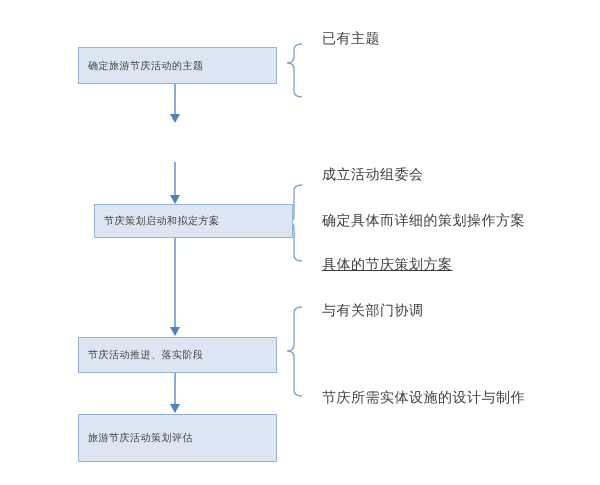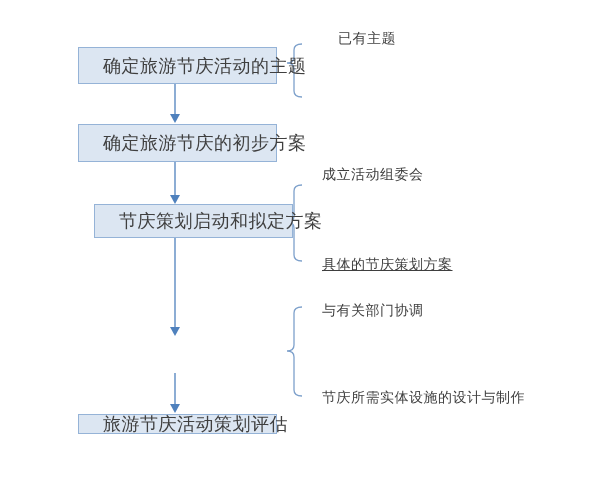--- a/index.html
+++ b/index.html
@@ -10,23 +10,23 @@
     font-family:"Liberation Sans",sans-serif;
     overflow:hidden;
   }
   .flow-box{
     position:absolute;
     left:78px;width:199px;
     box-sizing:border-box;
     background:#dce6f2;
     border:1px solid #95b3d7;
     display:flex;align-items:center;
-    padding-left:24px;
+    padding-left:9px;
     color:#3f3f3f;
-    font-size:18px;
+    font-size:10px;
     letter-spacing:0.5px;
     white-space:nowrap;
   }
   .note{
     position:absolute;
     left:322px;
     color:#3f3f3f;
     font-size:14px;
     letter-spacing:0.5px;
     white-space:nowrap;
@@ -66,31 +66,32 @@
     <path class="brace" d="M302,44 Q294,44 294,50 L294,57 Q294,63 287,63 Q294,63 294,69 L294,91 Q294,97 302,97"></path>
 
     <path class="brace" d="M302,185 Q294,185 294,191 L294,216 Q294,222 287,222 Q294,222 294,228 L294,255 Q294,261 302,261"></path>
 
     <path class="brace" d="M302,307 Q294,307 294,313 L294,345 Q294,351 287,351 Q294,351 294,357 L294,390 Q294,396 302,396"></path>
   </svg>
 
   <div class="flow-box" style="top:47px;height:37px;">
     <span>确定旅游节庆活动的主题</span>
   </div>
-  <div class="flow-box" style="top:124px;height:38px;">
-    <span>确定旅游节庆的初步方案</span>
-  </div>
   <div class="flow-box" style="top:204px;height:34px;margin-left:16px;">
     <span>节庆策划启动和拟定方案</span>
   </div>
-  <div class="flow-box" style="top:414px;height:20px;">
+  <div class="flow-box" style="top:337px;height:36px;">
+    <span>节庆活动推进、落实阶段</span>
+  </div>
+  <div class="flow-box" style="top:414px;height:48px;">
     <span>旅游节庆活动策划评估</span>
   </div>
 
-  <div class="note" style="top:30px;margin-left:16px;">已有主题</div>
+  <div class="note" style="top:30px;">已有主题</div>
 
   <div class="note" style="top:166px;">成立活动组委会</div>
+  <div class="note" style="top:212px;">确定具体而详细的策划操作方案</div>
   <div class="note" style="top:256px;text-decoration:underline;">具体的节庆策划方案</div>
 
   <div class="note" style="top:302px;">与有关部门协调</div>
   <div class="note" style="top:389px;">节庆所需实体设施的设计与制作</div>
 
 </div>
 
 </body></html>

